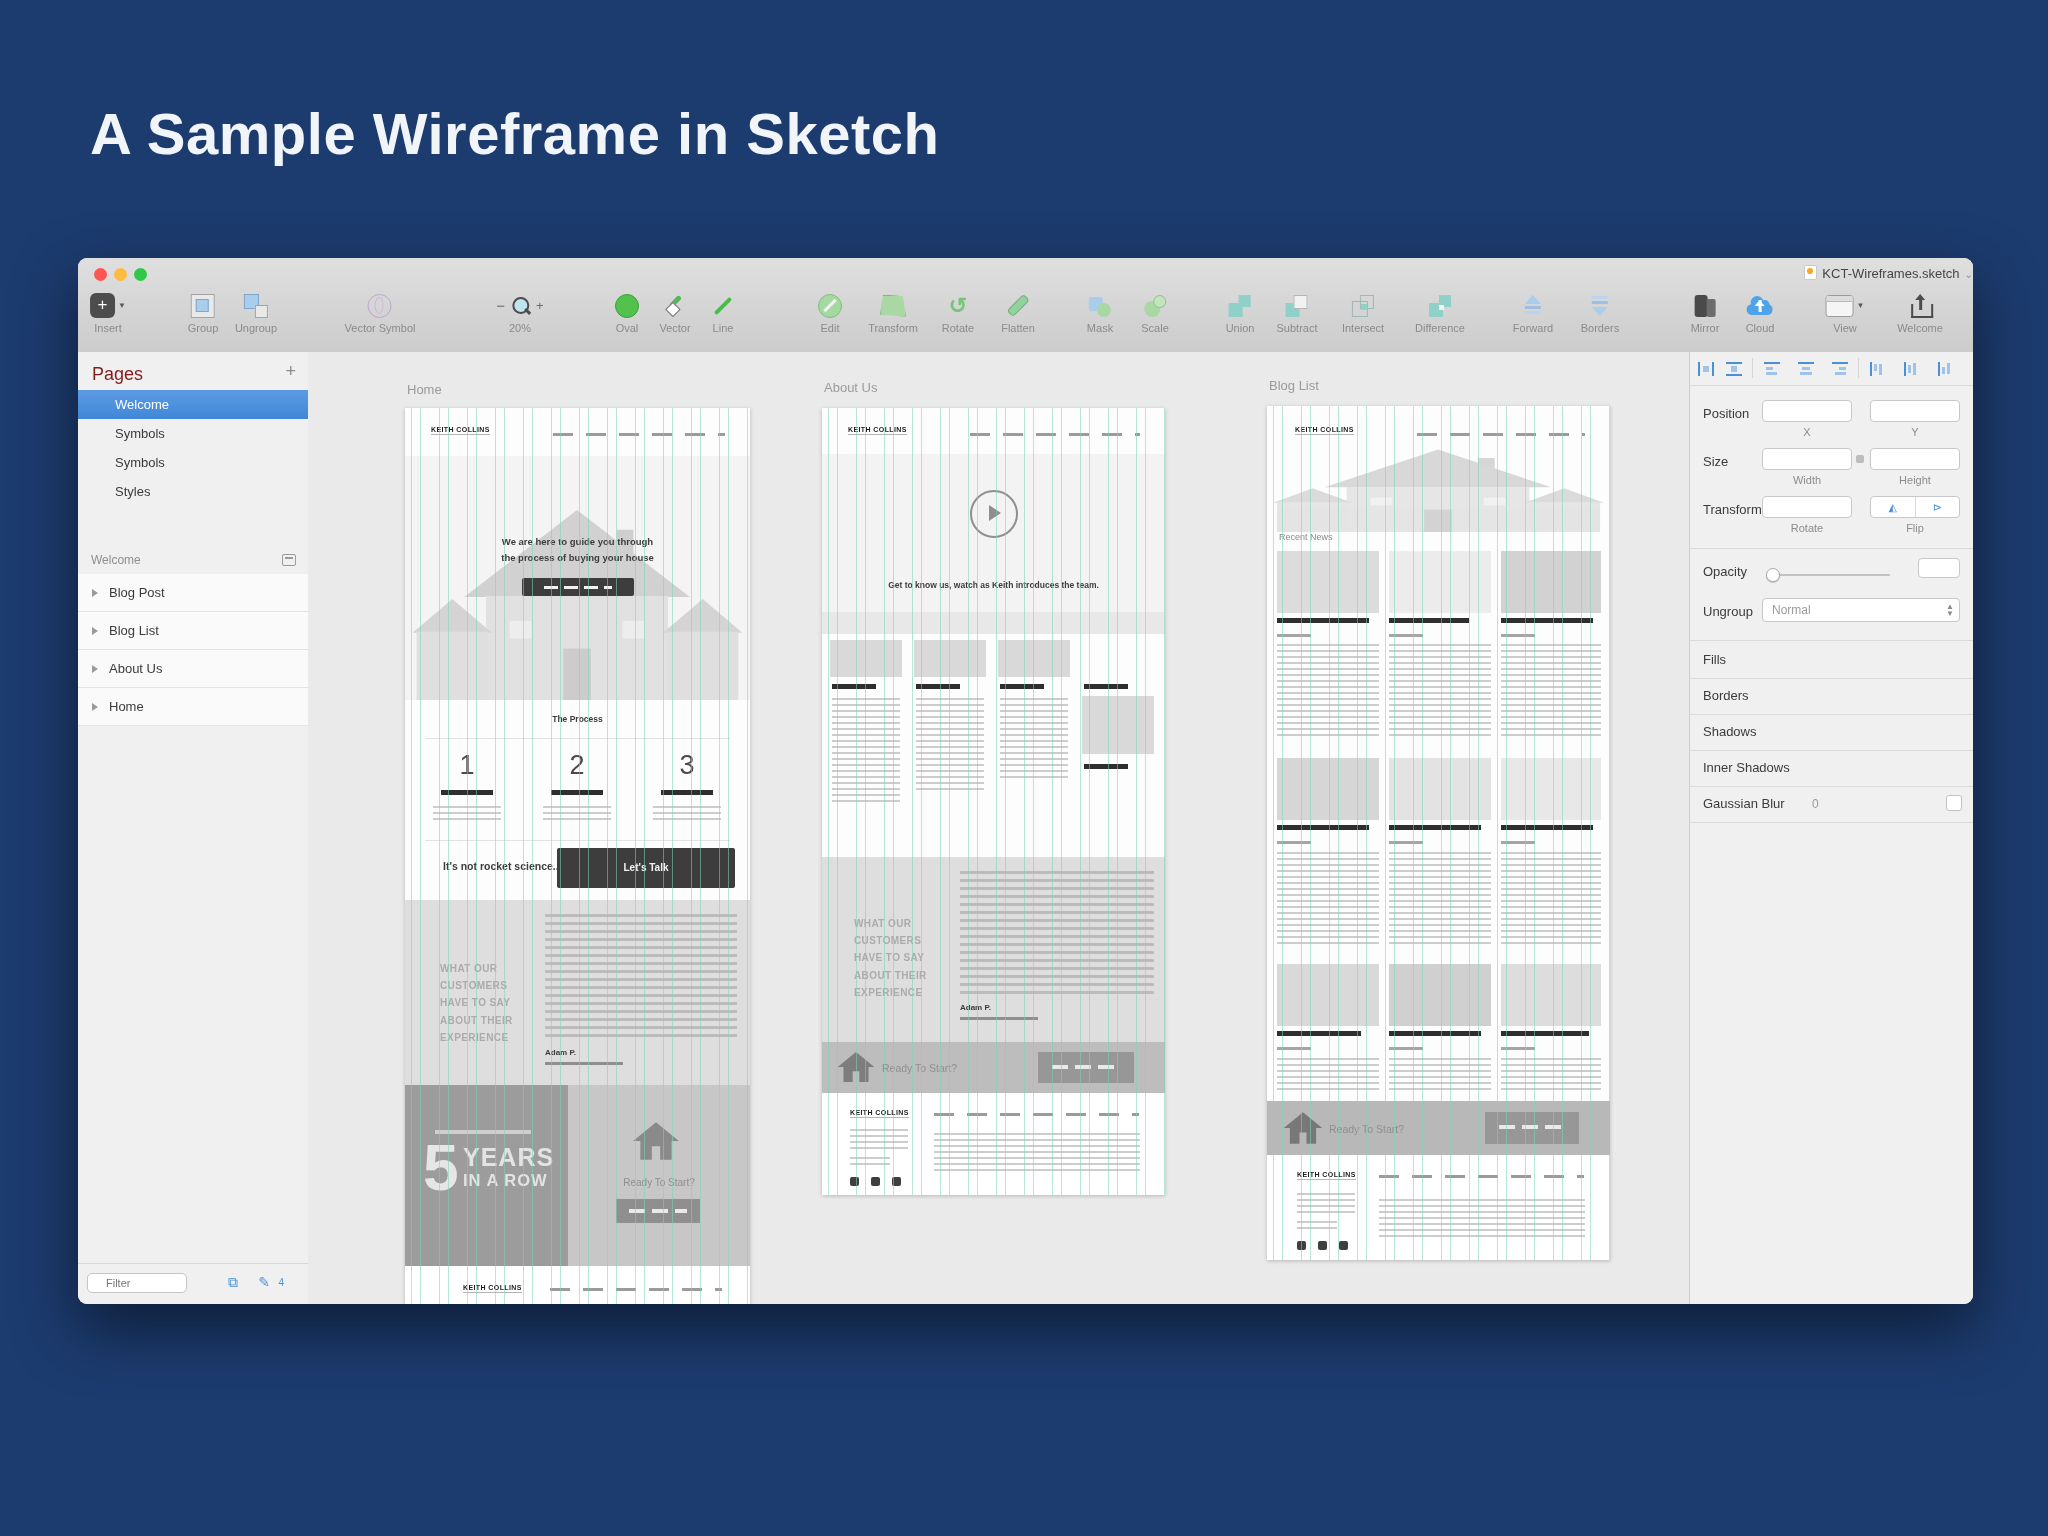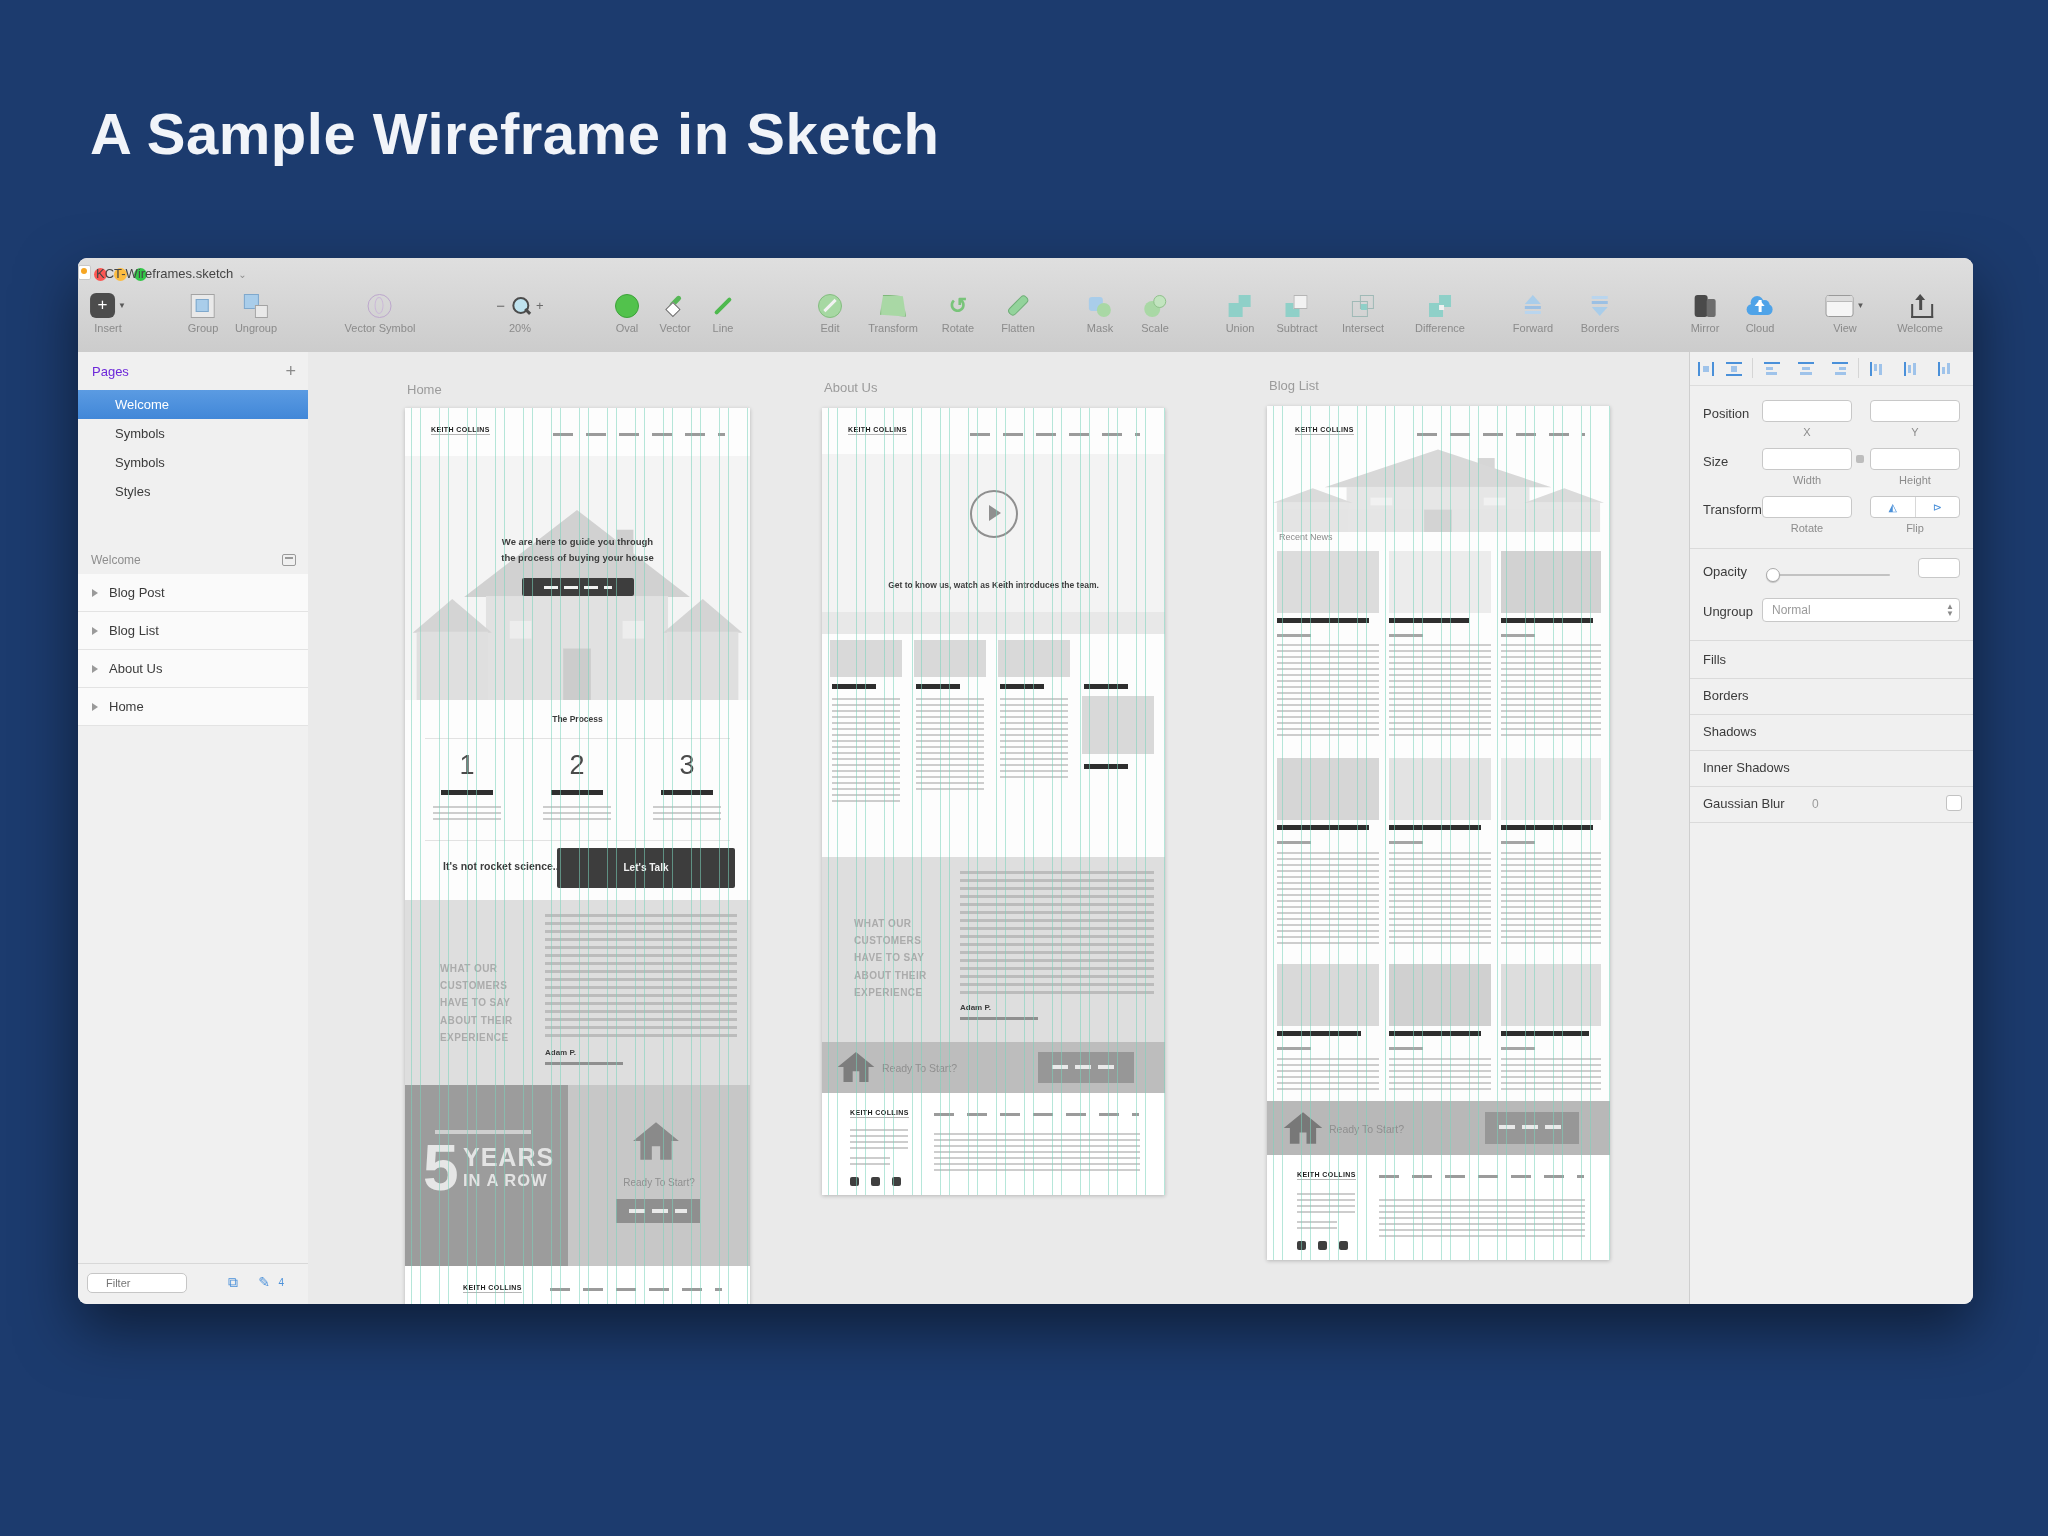--- a/index.html
+++ b/index.html
@@ -4,33 +4,33 @@
 <style>
   html,body{margin:0;padding:0}
   body{width:2048px;height:1536px;background:#1c3b6e;font-family:"Liberation Sans",sans-serif;position:relative;overflow:hidden}
   .abs{position:absolute}
   
   .page-title{position:absolute;left:90px;top:100px;font-size:58px;font-weight:700;color:#f1f4f9;letter-spacing:.5px}
   
   .window{position:absolute;left:78px;top:258px;width:1895px;height:1046px;background:#ececec;border-radius:9px;box-shadow:0 24px 60px rgba(0,0,0,.5);overflow:hidden}
   .chrome{position:absolute;left:0;top:0;right:0;height:94px;background:linear-gradient(#dfdfdf,#cccccc);border-bottom:1px solid #a8a8a8}
   .light{position:absolute;top:10px;width:13px;height:13px;border-radius:50%}
-  .win-title{position:absolute;top:7px;left:0;right:0;text-align:left;font-size:13px;color:#454545}
+  .win-title{position:absolute;top:7px;left:0;right:0;text-align:right;font-size:13px;color:#454545}
   .doc-ic{display:inline-block;width:11px;height:13px;background:#fff;border:1px solid #c9c9c9;border-radius:2px;vertical-align:-2px;margin-right:5px;position:relative}
   .doc-ic::after{content:"";position:absolute;left:2px;top:2px;width:6px;height:6px;border-radius:50%;background:#f6a623}
   .chev{color:#8f8f8f;font-size:10px;margin-left:5px}
   
   .tb-item{position:absolute;top:31px;transform:translateX(-50%);text-align:center}
   .tb-ic{height:33px;display:flex;align-items:center;justify-content:center;gap:3px}
   .tb-lb{display:block;font-size:11px;color:#8b8b8b;white-space:nowrap;margin-top:0px}
   .sq{display:inline-block}
   
   .sidebar{position:absolute;left:0;top:94px;width:230px;bottom:0;background:#f0f0f0;border-right:1px solid #cfcfcf}
   .pages-head{position:absolute;left:0;top:8px;right:0;height:26px}
-  .pages-head .t{position:absolute;left:14px;top:4px;font-size:13px;color:#6d28d9}
+  .pages-head .t{position:absolute;left:14px;top:4px;font-size:18px;color:#7f1d1d}
   .pages-add{position:absolute;right:12px;top:1px;font-size:18px;color:#8a8a8a}
   .p-row{position:absolute;left:0;right:0;height:29px;font-size:13px;color:#3a3a3a;line-height:29px;padding-left:37px;box-sizing:border-box}
   .p-row.sel{background:linear-gradient(#5b9be2,#4187d8);color:#fff}
   .sec-head{position:absolute;left:0;right:0;top:194px;height:28px;font-size:12px;color:#8e8e8e;line-height:28px;padding-left:13px;border-bottom:1px solid #e2e2e2}
   .sec-ic{position:absolute;right:12px;top:8px;width:12px;height:10px;border:1px solid #9a9a9a;border-radius:2px}
   .sec-ic::after{content:"";position:absolute;left:2px;top:2px;right:2px;height:2px;background:#9a9a9a}
   .l-row{position:absolute;left:0;right:0;height:38px;font-size:13px;color:#3b3b3b;line-height:38px;padding-left:31px;box-sizing:border-box;border-bottom:1px solid #e3e3e3;background:#fafafa}
   .tri{position:absolute;left:14px;top:15px;width:0;height:0;border-left:6px solid #9a9a9a;border-top:4px solid transparent;border-bottom:4px solid transparent}
   .filterbar{position:absolute;left:0;right:0;bottom:0;height:40px;border-top:1px solid #d8d8d8}
   .filter-in{position:absolute;left:9px;top:9px;width:100px;height:20px;border:1px solid #c6c6c6;border-radius:5px;background:#fff;font-size:11px;color:#7a7a7a;padding:0 4px 0 18px;box-sizing:border-box;font-family:"Liberation Sans",sans-serif}

